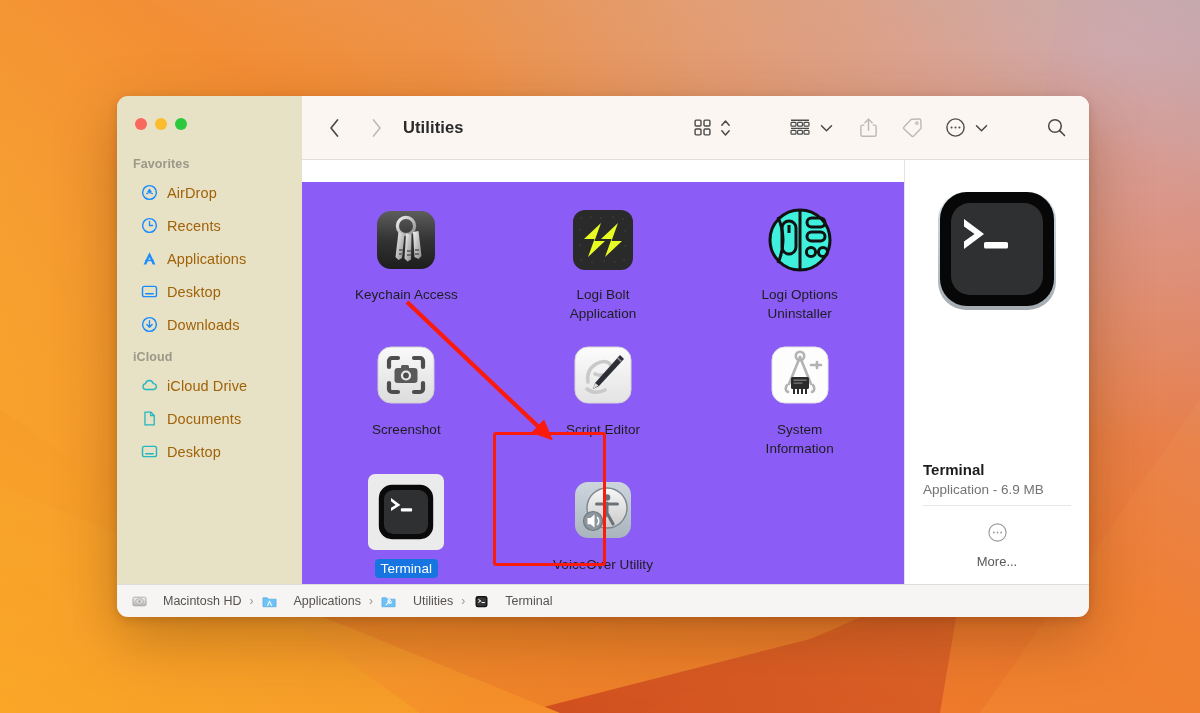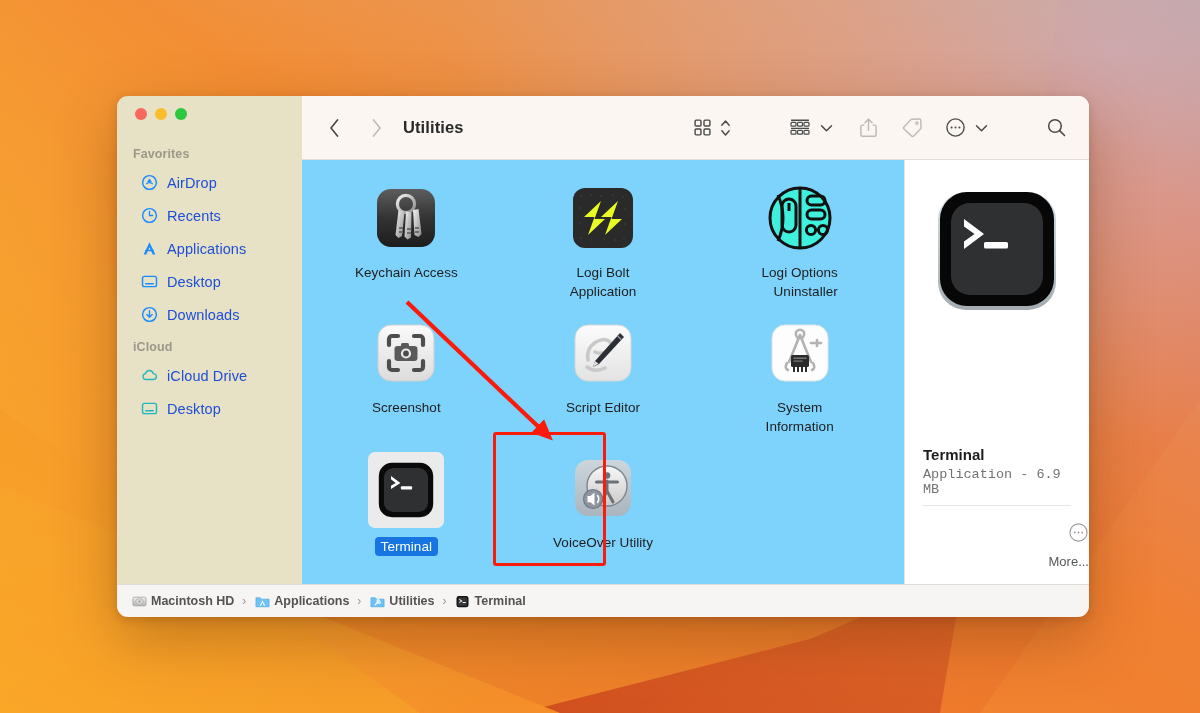--- a/index.html
+++ b/index.html
@@ -20,39 +20,40 @@
     border-radius:11px; overflow:hidden;
     box-shadow:0 22px 60px rgba(90,40,0,.34), 0 3px 10px rgba(80,35,0,.20);
     display:flex; flex-direction:column;
   }
   #window-body{ flex:1; display:flex; min-height:0; }
 
   
   #sidebar{
     width:185px; flex:0 0 185px;
     background:#e7e1c6;
+    padding-top:10px;
     display:flex; flex-direction:column;
     position:relative; z-index:3;
   }
   .traffic-lights{ display:flex; gap:8px; padding:12px 0 0 18px; height:42px; align-items:flex-start;}
   .tl{ width:12px; height:12px; border-radius:50%; }
   .tl.red{ background:#f9685f; }
   .tl.yellow{ background:#fbbd2e; }
   .tl.green{ background:#2cc93f; }
 
   .sb-section{
     font-size:12.5px; font-weight:bold; color:#9c9888;
     padding:9px 0 5px 16px; letter-spacing:.1px;
   }
   .sb-item{
     display:flex; align-items:center; gap:9px;
     height:33px; padding-left:16px; border-radius:6px;
     margin:0 8px 0 8px;
   }
-  .sb-label{ font-size:14.5px; color:#1d4ed8; letter-spacing:.1px; white-space:nowrap;}
+  .sb-label{ font-size:14.5px; color:#a16207; letter-spacing:.1px; white-space:nowrap;}
   .sb-icon{ width:17px; height:17px; flex:0 0 17px; display:flex; align-items:center; justify-content:center;}
   .sb-icon svg{ display:block; }
 
   
   #right-col{ flex:1; display:flex; flex-direction:column; min-width:0; background:#ffffff;}
 
   
   #toolbar{
     height:64px; flex:0 0 64px;
     background:#fbf6f1;
@@ -63,21 +64,21 @@
   }
   .tb-btn{ display:flex; align-items:center; justify-content:center; height:30px; }
   .nav-chev{ width:28px; }
   #tb-title{ font-size:16.5px; font-weight:bold; color:#2a2a2a; margin-left:13px; letter-spacing:.1px;}
   .tb-spacer{ flex:1; }
   .tb-gap-a{ width:58px; } .tb-gap-b{ width:26px; } .tb-gap-c{ width:24px; }
   .tb-gap-d{ width:22px; } .tb-gap-f{ width:58px; }
 
   
   #content-area{ flex:1; display:flex; min-height:0; }
-  #icon-grid-wrap{ flex:1; background:#7dd3fc; min-width:0; position:relative; overflow:hidden;}
+  #icon-grid-wrap{ flex:1; background:#8b5cf6; min-width:0; position:relative; overflow:hidden;margin-top:22px;}
   #icon-grid{
     display:grid;
     grid-template-columns:repeat(3,1fr);
     grid-auto-rows:135px;
     padding:16px 6px 0 6px;
   }
   .file-cell{ display:flex; flex-direction:column; align-items:center; justify-content:flex-start; padding-top:6px;}
   .file-icon{ width:72px; height:72px; display:flex; align-items:center; justify-content:center;}
   .file-icon svg{ display:block; }
   .file-name{
@@ -92,35 +93,35 @@
   #preview-pane{
     width:185px; flex:0 0 185px; background:#ffffff;
     border-left:1px solid #e4e4e4;
     display:flex; flex-direction:column;
   }
   #preview-top{ flex:1; display:flex; flex-direction:column; padding:26px 18px 0 18px; min-height:0;}
   #preview-icon{ width:130px; height:130px; align-self:center; }
   #preview-icon svg{ display:block; }
   #preview-meta{ margin-top:auto; padding-bottom:2px; }
   #preview-title{ font-size:15px; font-weight:bold; color:#1d1d1d; }
-  #preview-sub{ font-size:13.5px; color:#737373; margin-top:4px;font-family:Liberation Mono, monospace; }
+  #preview-sub{ font-size:13.5px; color:#737373; margin-top:4px; }
   #preview-divider{ height:1px; background:#e6e6e6; margin:6px 0 0 0; }
   #preview-more{
     height:78px; flex:0 0 78px; display:flex; flex-direction:column;
-    align-items:flex-end; justify-content:center; gap:7px;
+    align-items:center; justify-content:center; gap:7px;
   }
   #preview-more-label{ font-size:13px; color:#585858; }
 
   
   #pathbar{
     height:33px; flex:0 0 33px; background:#f7f5f3;
     border-top:1px solid #e0dcd8;
     display:flex; align-items:center; padding-left:14px; gap:0;
   }
-  .crumb{ display:flex; align-items:center; gap:4px;font-weight:bold; }
+  .crumb{ display:flex; align-items:center; gap:16px; }
   .crumb-icon{ width:16px; height:16px; display:flex; align-items:center; justify-content:center;}
   .crumb-icon svg{ display:block; }
   .crumb-label{ font-size:12.5px; color:#55524f; }
   .crumb-sep{ font-size:12px; color:#9a9794; margin:0 8px; }
 
   
   #annotation-layer{ position:absolute; inset:0; pointer-events:none; z-index:40; }
   #selection-box{
     position:absolute; left:493px; top:432px; width:113px; height:134px;
     border:3px solid #fb1b0c; border-radius:3px;
@@ -252,20 +253,29 @@
 
       <div class="sb-item">
         <span class="sb-icon">
           <svg width="17" height="17" viewBox="0 0 18 18">
               <path d="M4.6 13.2 a3.1 3.1 0 0 1 .25-6.1 A4.1 4.1 0 0 1 12.9 7 a2.9 2.9 0 0 1 .5 6.2 Z" fill="none" stroke="#22b8bf" stroke-width="1.4" stroke-linejoin="round"></path>
             </svg>
         </span>
         <span class="sb-label">iCloud Drive</span>
       </div>
 
+      <div class="sb-item">
+        <span class="sb-icon">
+          <svg width="17" height="17" viewBox="0 0 18 18">
+              <path d="M4.2 2.2 H10.3 L14 5.9 V15.8 H4.2 Z" fill="none" stroke="#22b8bf" stroke-width="1.4" stroke-linejoin="round"></path>
+              <path d="M10.2 2.3 V6 H13.9" fill="none" stroke="#22b8bf" stroke-width="1.3"></path>
+            </svg>
+        </span>
+        <span class="sb-label">Documents</span>
+      </div>
 
       <div class="sb-item">
         <span class="sb-icon">
           <svg width="17" height="17" viewBox="0 0 18 18">
               <rect x="1.6" y="3.6" width="14.8" height="10.8" rx="2" fill="none" stroke="#22b8bf" stroke-width="1.5"></rect>
               <rect x="4.2" y="10.5" width="9.6" height="1.6" rx="0.8" fill="#22b8bf"></rect>
             </svg>
         </span>
         <span class="sb-label">Desktop</span>
       </div>
@@ -449,21 +459,21 @@
                   <path d="M35 5 V65" stroke="#111" stroke-width="3" fill="none"></path>
                   <path d="M13 12 q10 23 0 46" stroke="#111" stroke-width="3" fill="none"></path>
                   <rect x="17" y="16" width="14" height="33" rx="7" fill="none" stroke="#111" stroke-width="3"></rect>
                   <path d="M24 20 V28" stroke="#111" stroke-width="3"></path>
                   <rect x="42" y="13" width="18" height="9" rx="4.5" fill="none" stroke="#111" stroke-width="3"></rect>
                   <rect x="42" y="27" width="18" height="9" rx="4.5" fill="none" stroke="#111" stroke-width="3"></rect>
                   <circle cx="46" cy="47" r="4.6" fill="none" stroke="#111" stroke-width="3"></circle>
                   <circle cx="58" cy="47" r="4.6" fill="none" stroke="#111" stroke-width="3"></circle>
                 </svg>
               </div>
-              <div class="file-name" style="white-space:pre-line;text-align:right;">Logi Options
+              <div class="file-name" style="white-space:pre-line;">Logi Options
 Uninstaller</div>
             </div>
 
 
             <div class="file-cell">
               <div class="file-icon">
                 <svg width="70" height="70" viewBox="0 0 70 70">
                   <defs>
                       <linearGradient id="ssBg" x1="0" y1="0" x2="0" y2="1">
                         <stop offset="0" stop-color="#fafafa"></stop>

